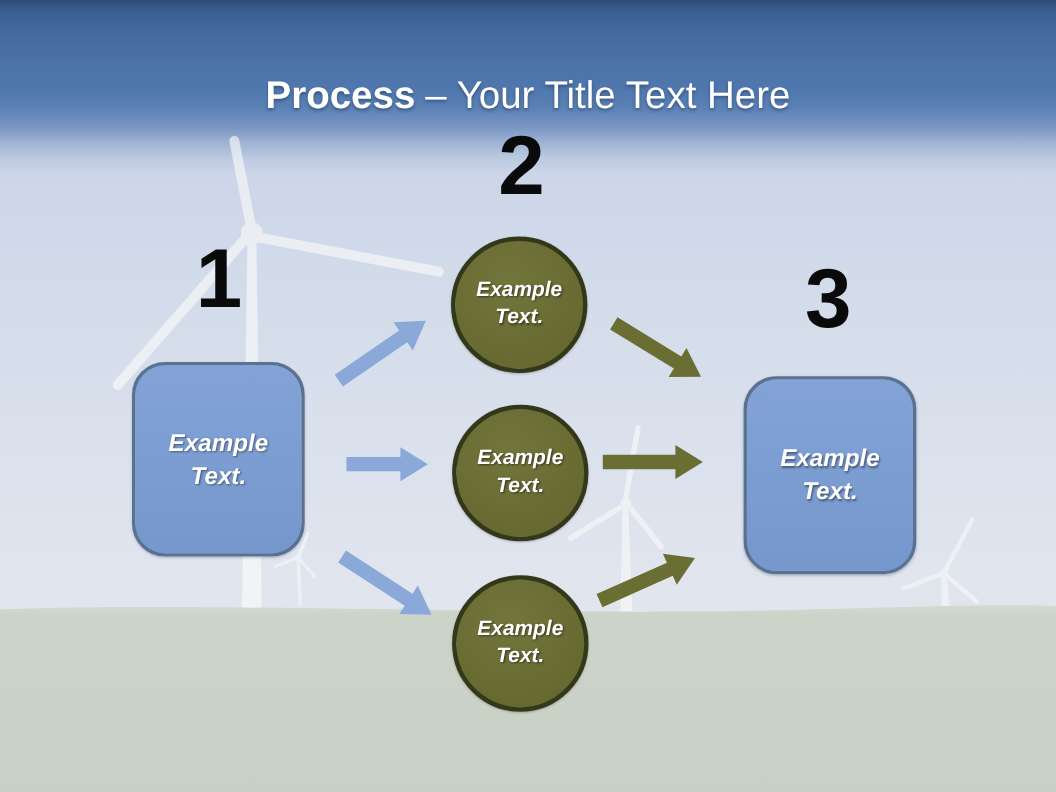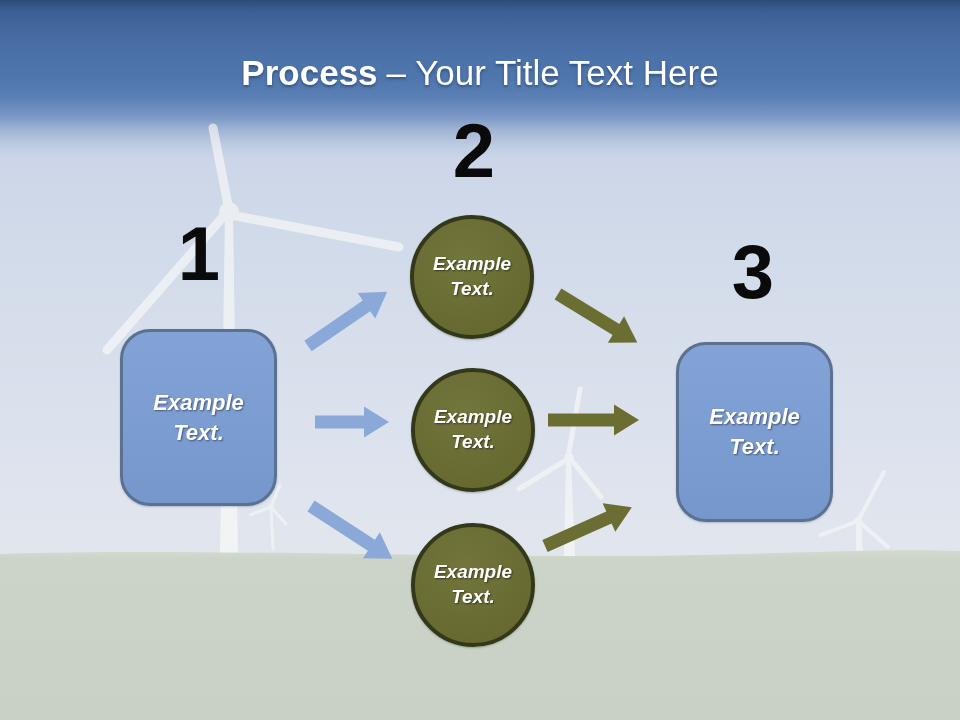--- a/index.html
+++ b/index.html
@@ -19,21 +19,21 @@
       #9fb3d3 18%,
       #bccae0 20%,
       #ccd6e8 22%,
       #d2dbea 35%,
       #dce2ed 60%,
       #e2e6ee 80%,
       #e3e7ee 100%);
   }
   .scene{position:absolute;left:0;top:0;width:960px;height:720px;}
   .title{
-    position:absolute;left:0;right:0;top:54px;
+    position:absolute;left:0;right:0;top:68px;
     text-align:center;color:#ffffff;
     font-size:35px;line-height:1.1;
     text-shadow:0 2px 3px rgba(15,35,65,.45);
     white-space:nowrap;
   }
   .title-bold{font-weight:700;}
   .title-rest{font-weight:400;margin-left:9px;}
   .num{
     position:absolute;transform:translateX(-50%);
     font-weight:700;font-size:76px;line-height:1;

